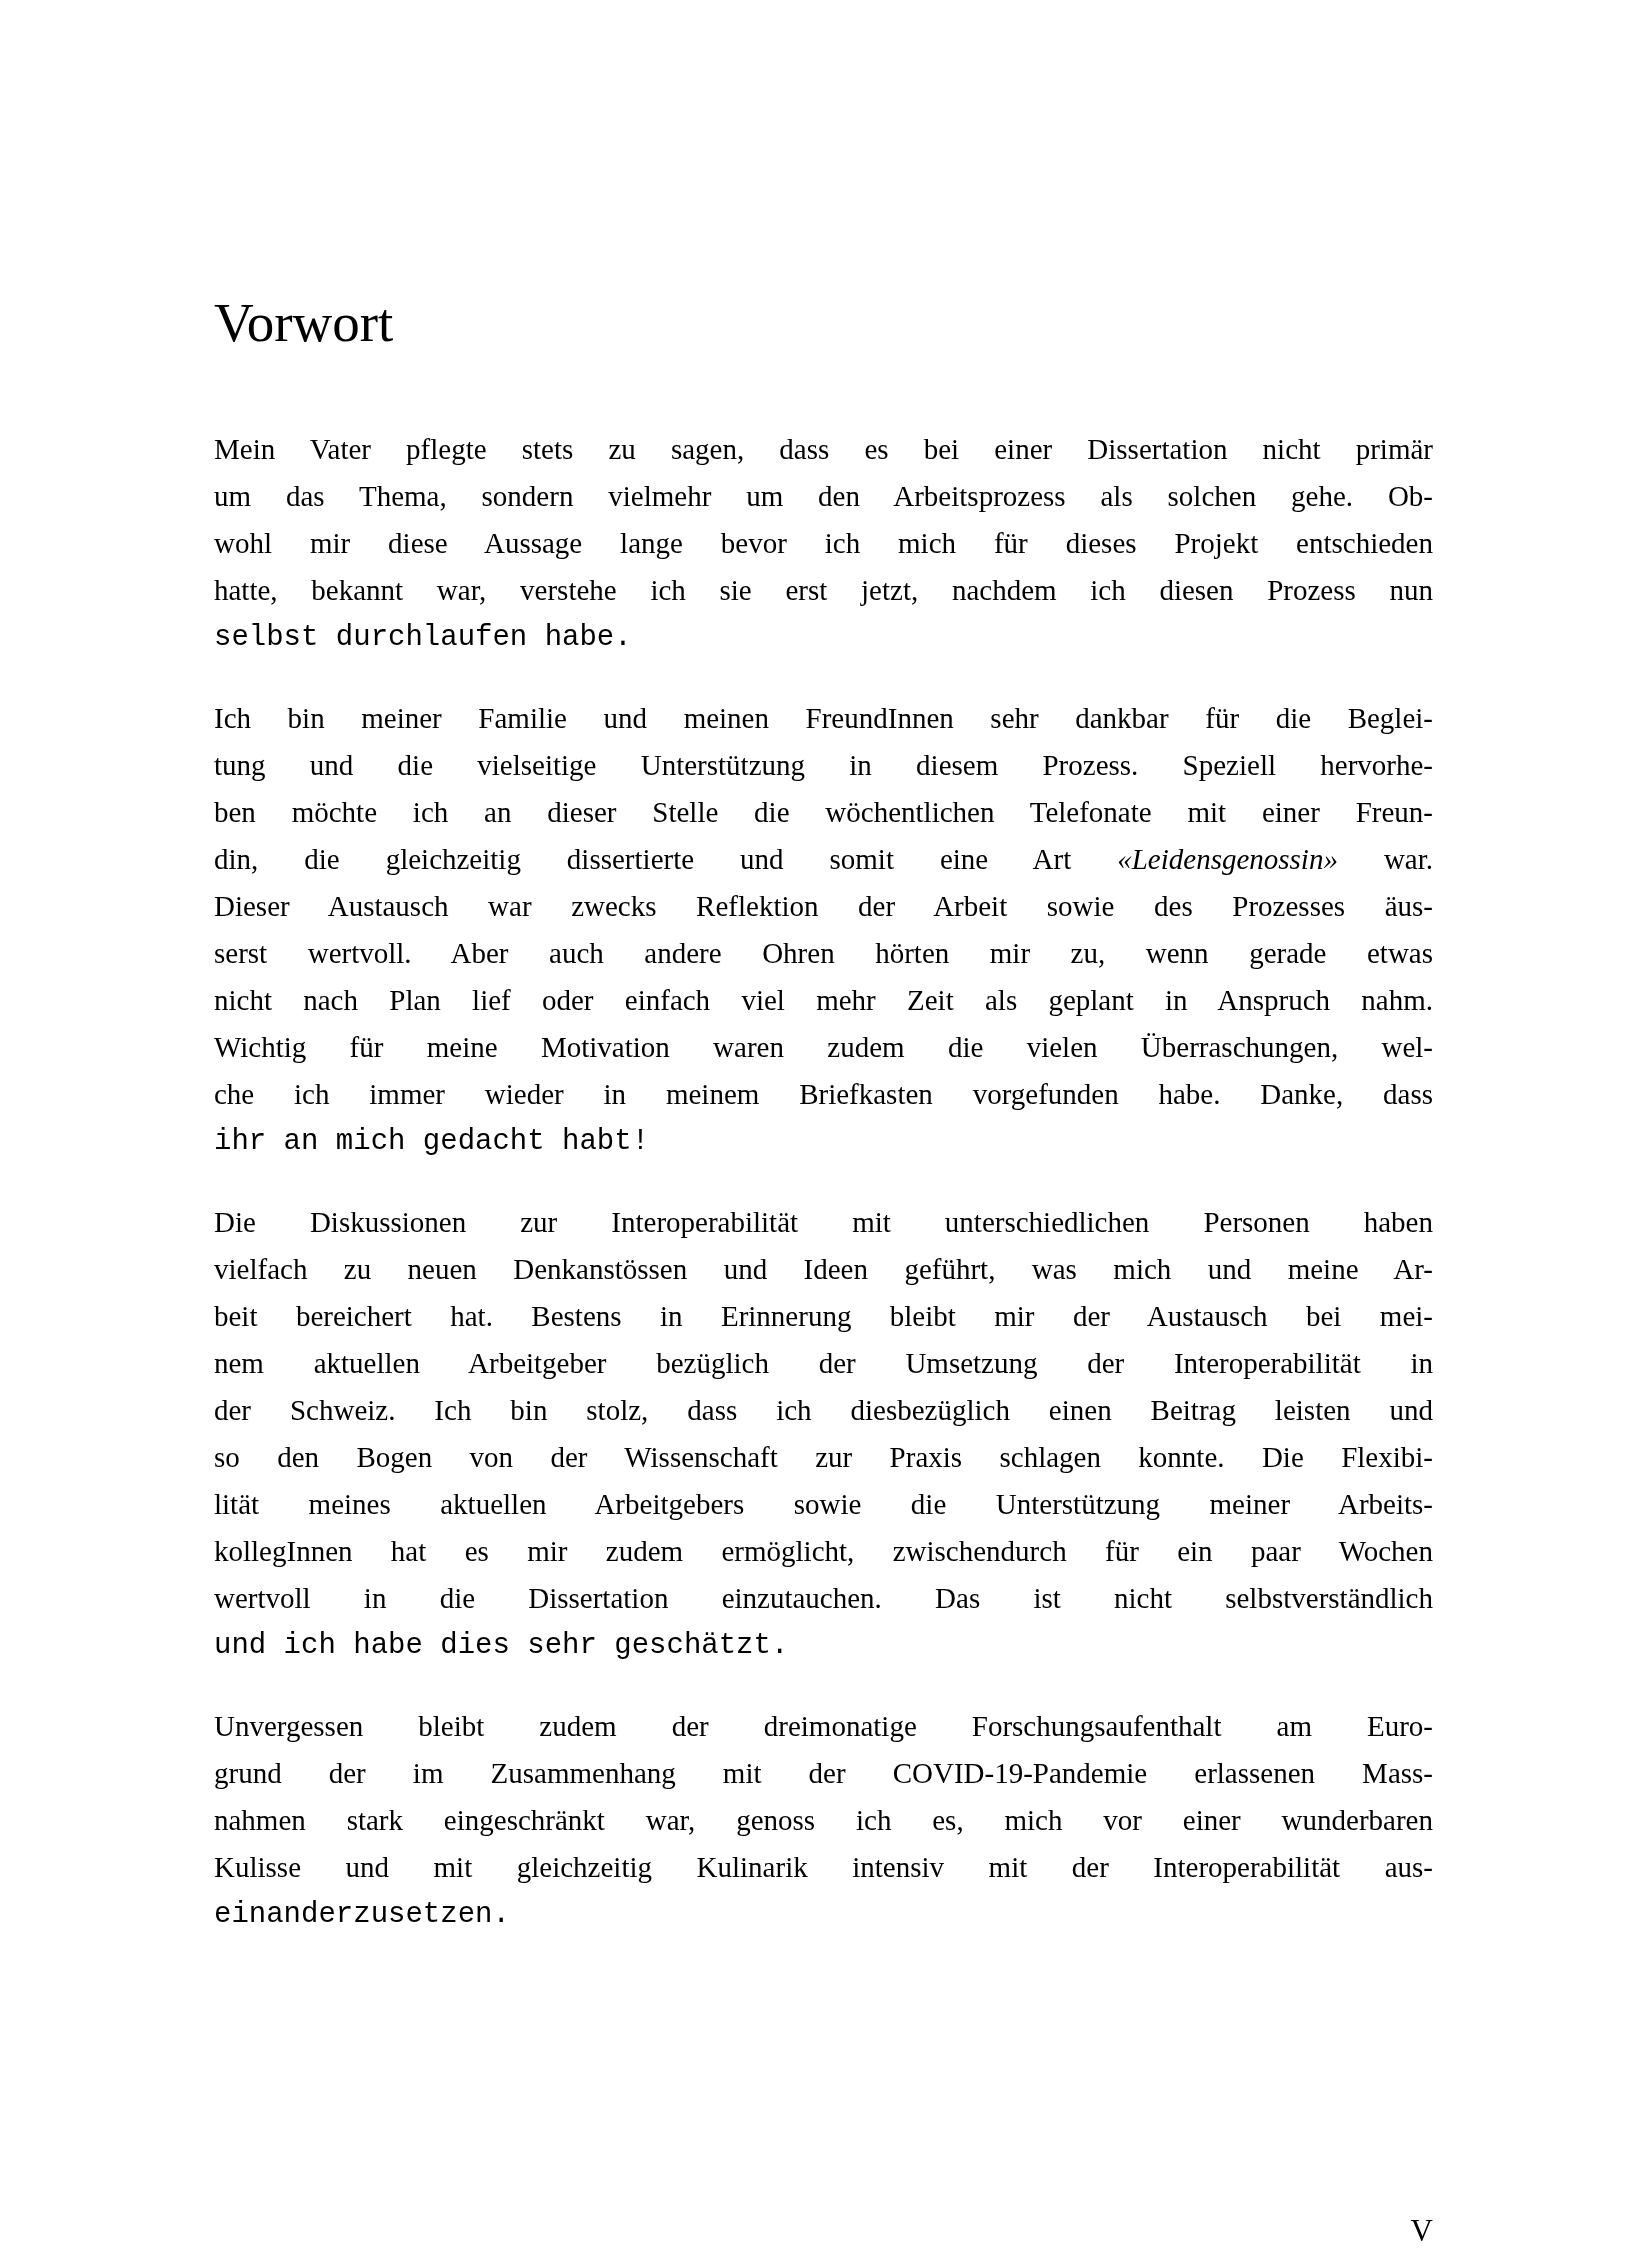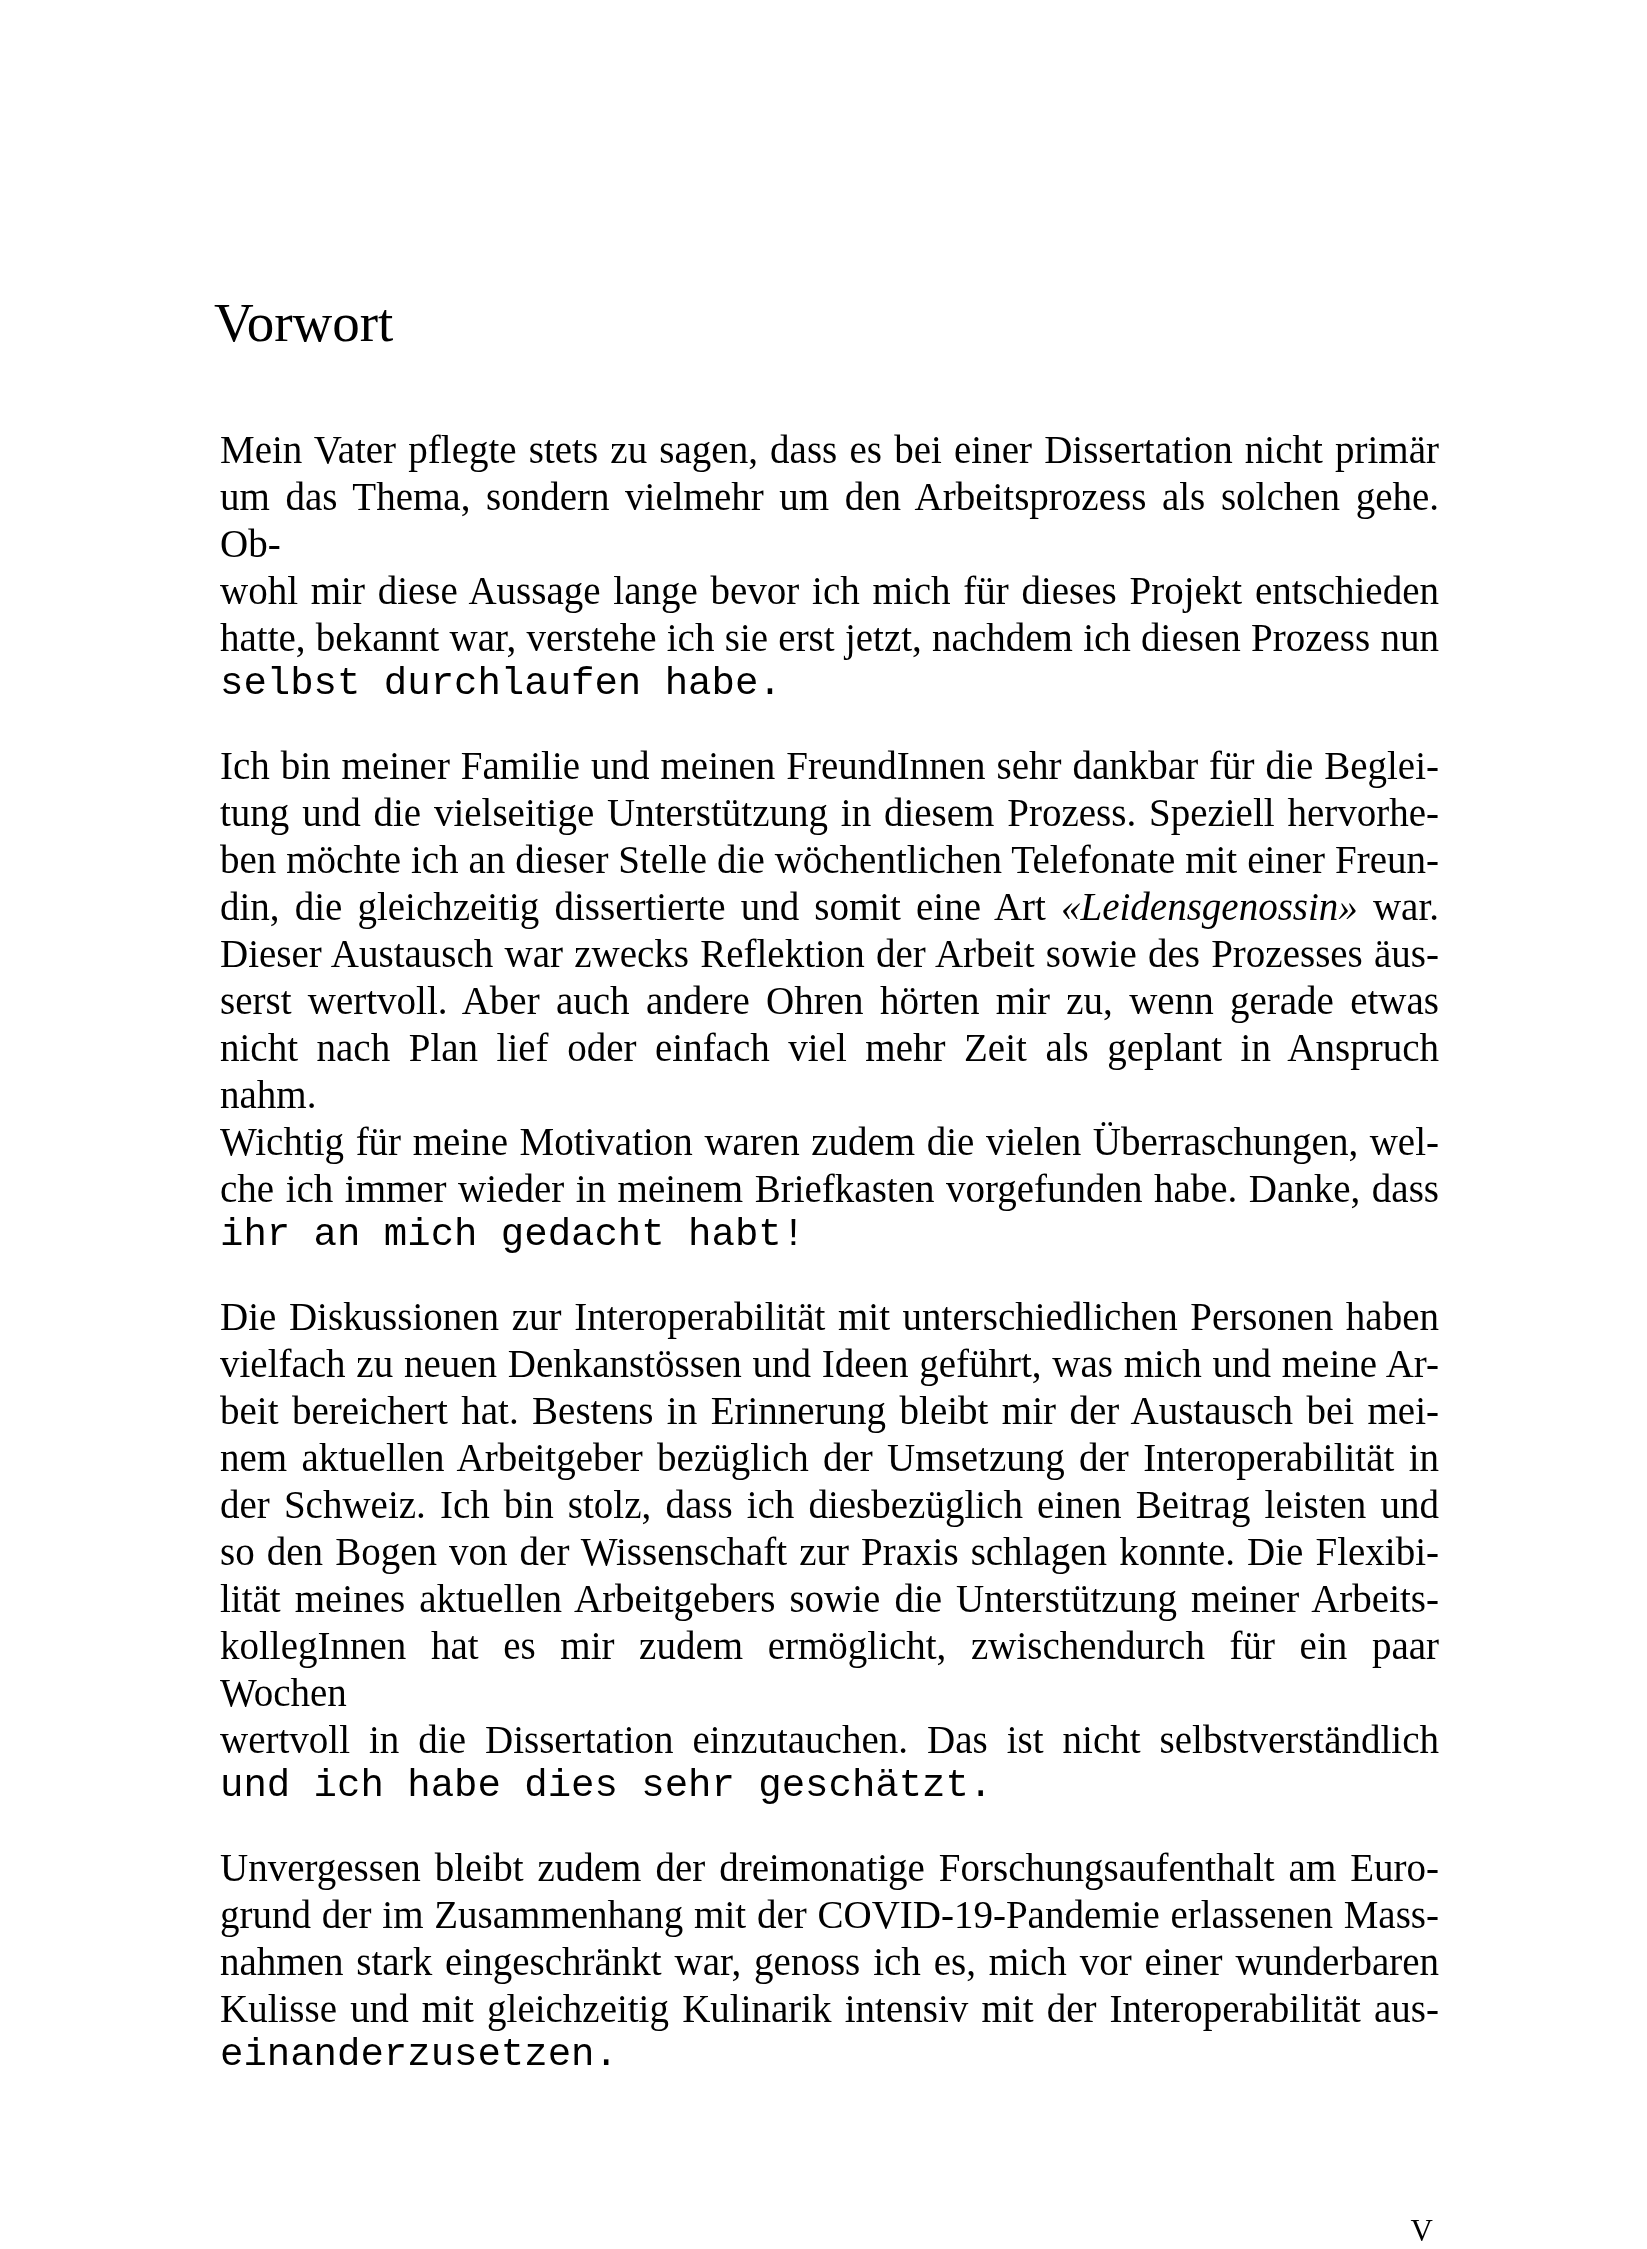--- a/index.html
+++ b/index.html
@@ -21,23 +21,22 @@
     line-height: 1;
     font-weight: normal;
     white-space: nowrap;
     margin-top: 16px;
   }
   .textcol {
     position: absolute;
     left: 214px;
     top: 426px;
     width: 1219px;
-    font-size: 39px;
+    font-size: 29px;
     line-height: 47px;
-    margin-left: 6px;
   }
   .para { margin: 0 0 34px 0; }
   .tline {
     text-align: justify;
     text-align-last: justify;
   }
   .tline.last {
     text-align: justify;
     text-align-last: left;
     font-family: Liberation Mono, monospace;

